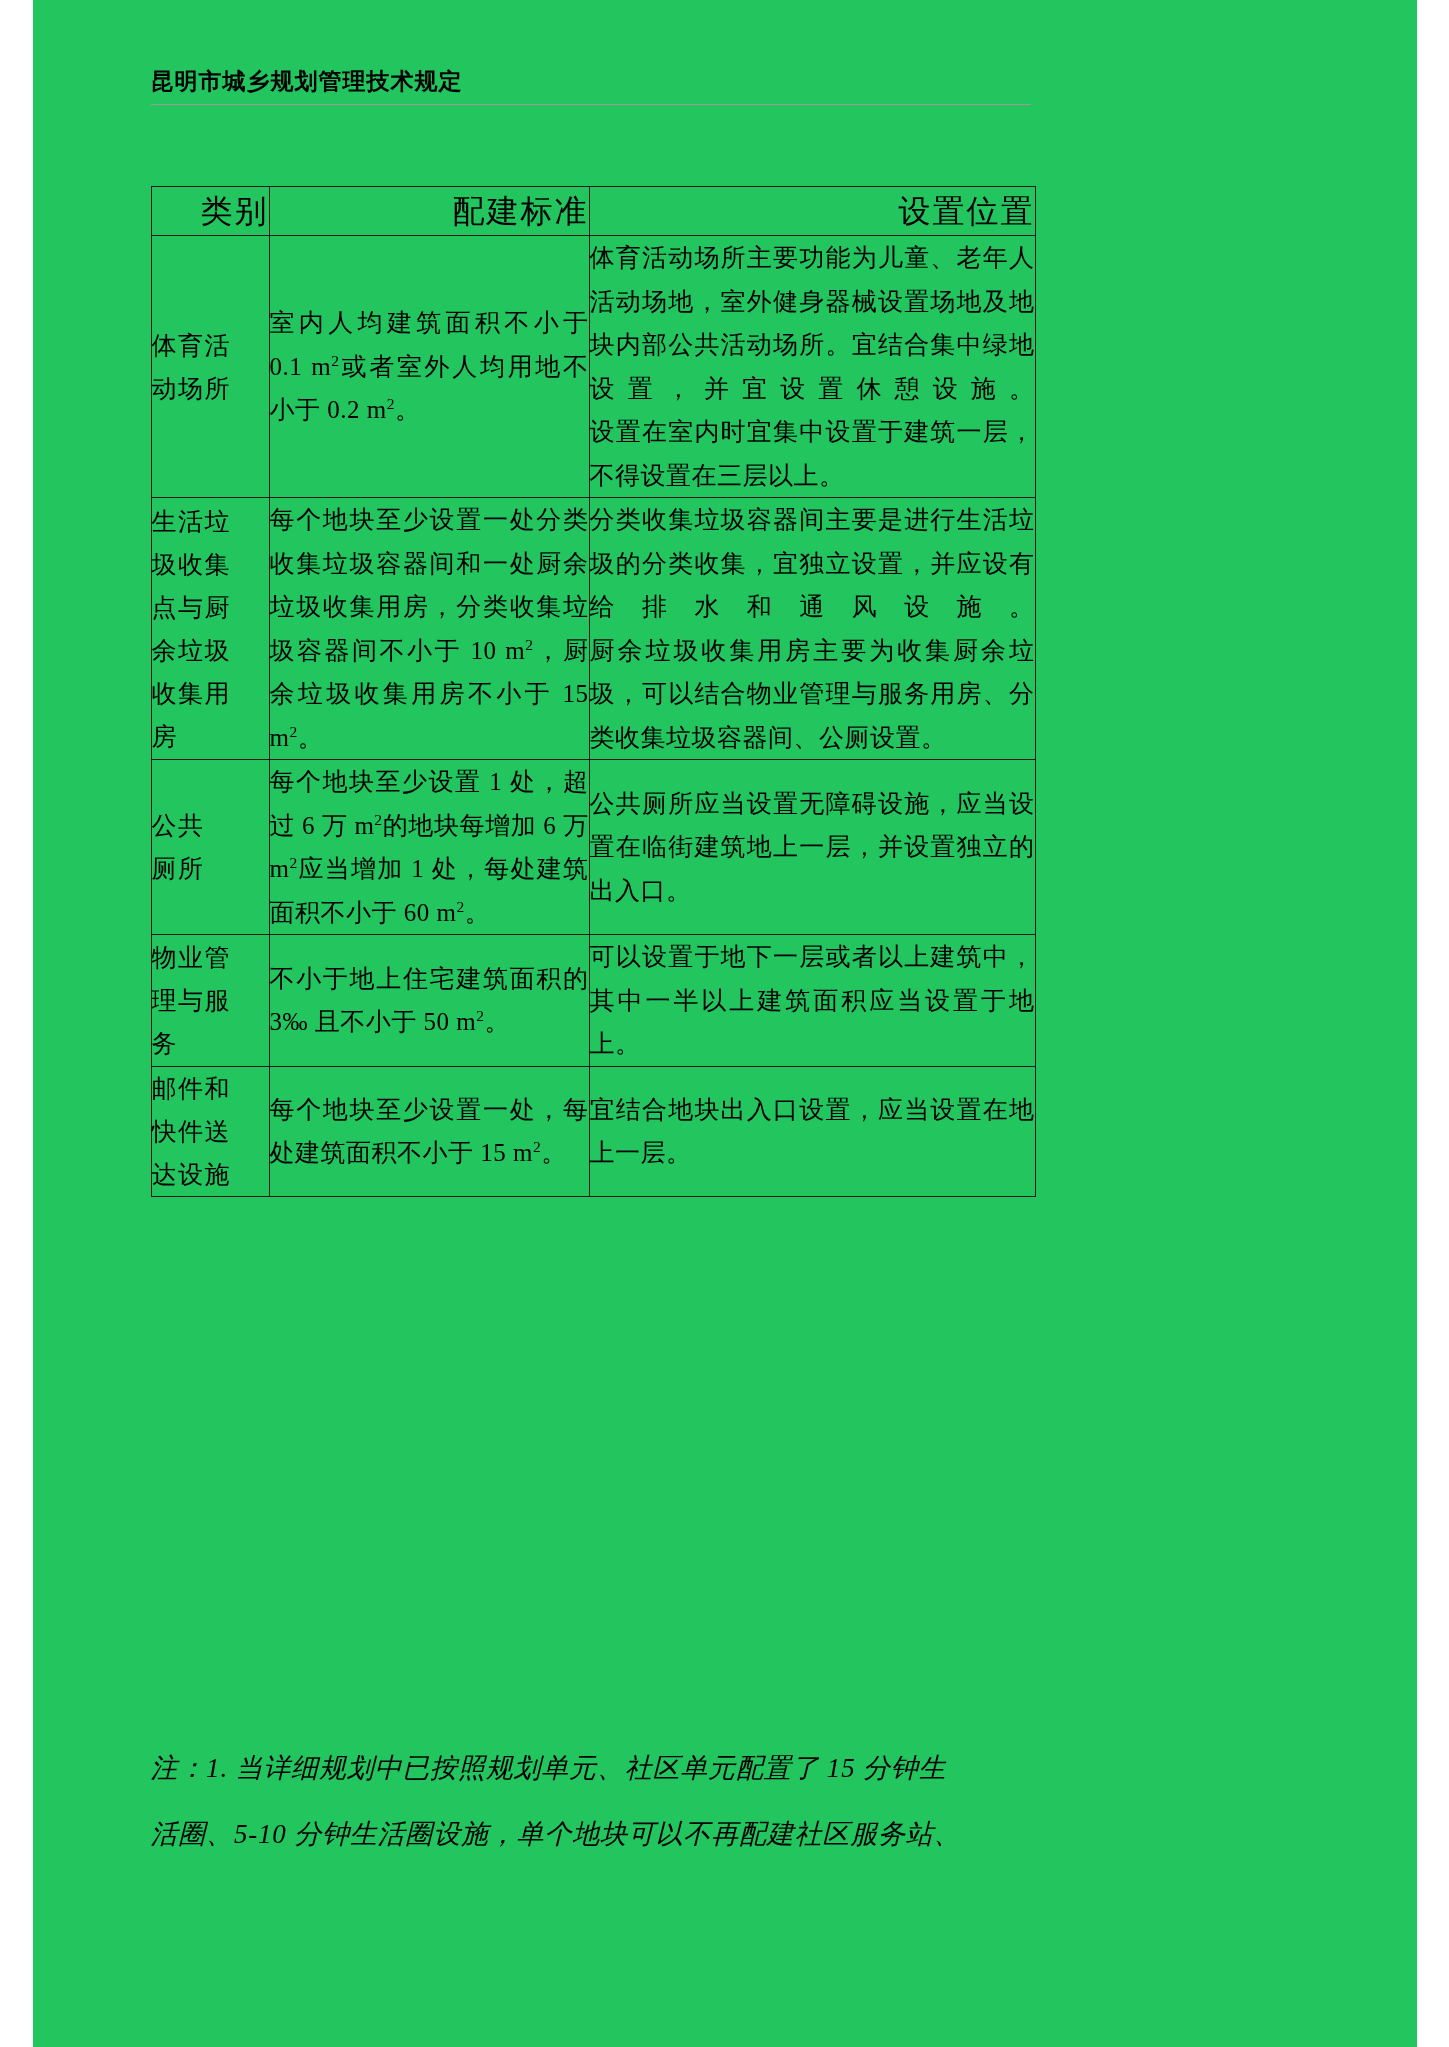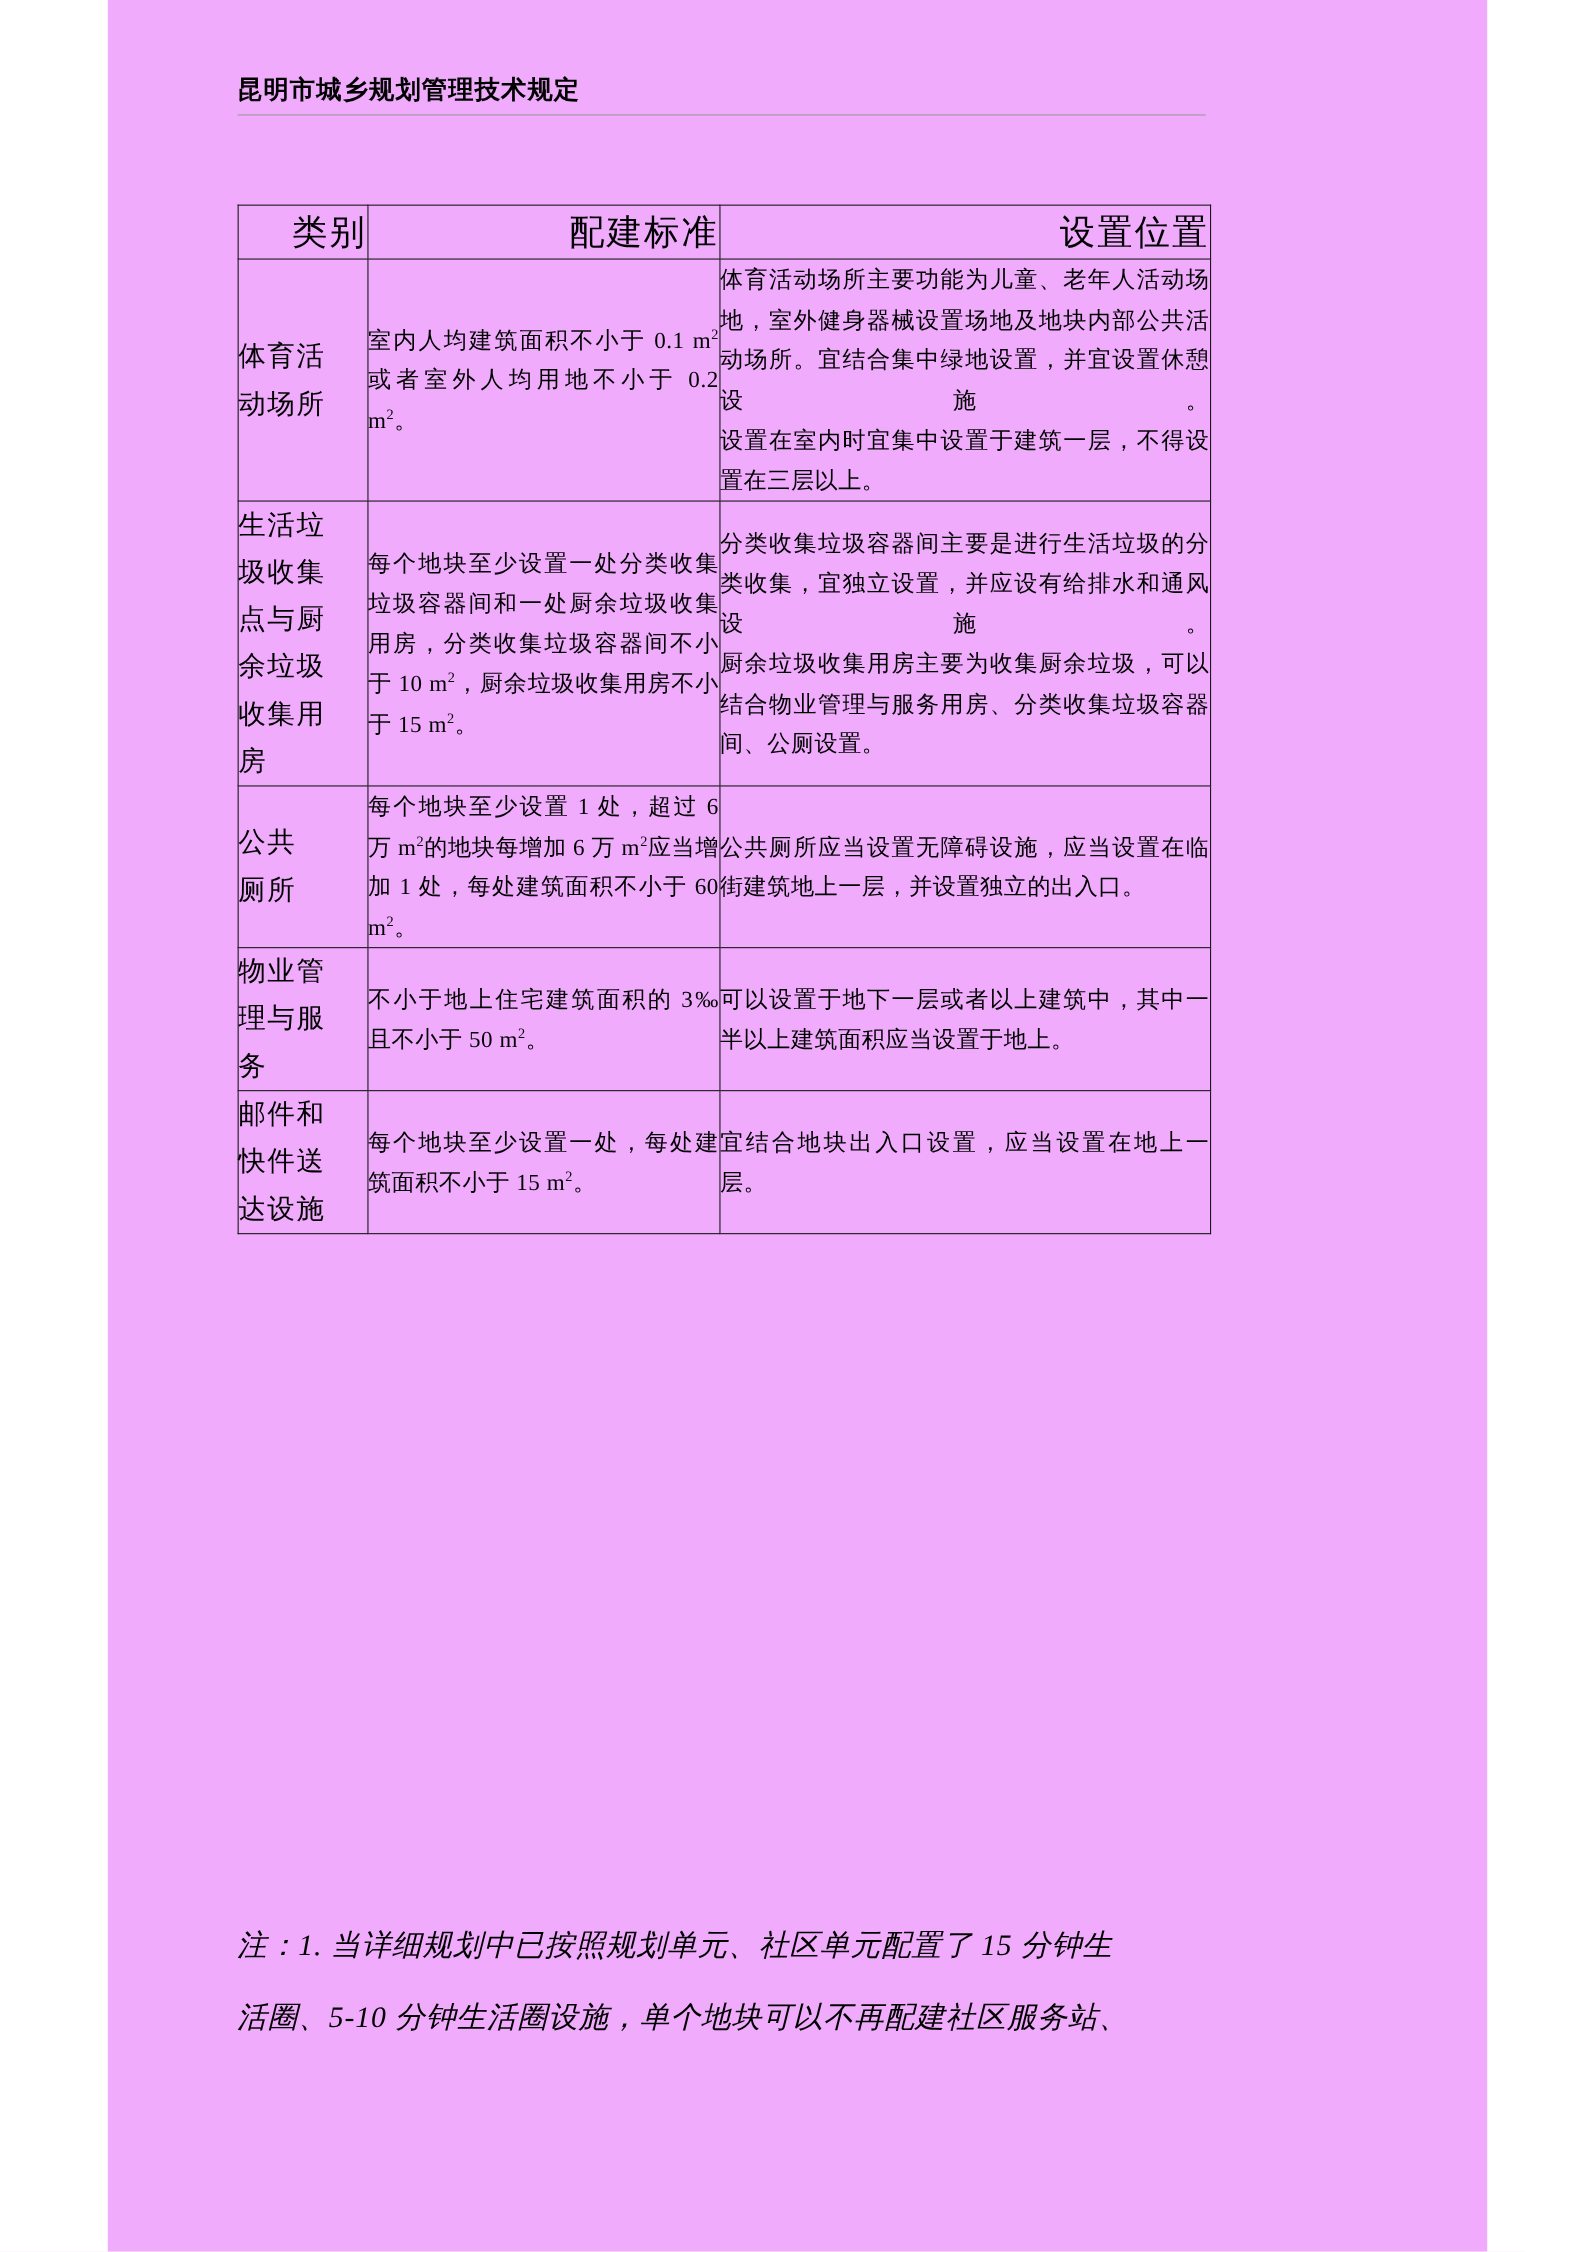--- a/index.html
+++ b/index.html
@@ -7,24 +7,24 @@
     margin: 0;
     padding: 0;
     background: #ffffff;
   }
   body {
     font-family: "Liberation Serif", "DejaVu Serif", serif;
     color: #000000;
   }
   .page {
     position: relative;
-    width: 1254px;
+    width: 1384px;
     height: 2047px;
     margin: 0 auto;
-    background: #f0abfc;
+    background: #22c55e;
     overflow: hidden;
     box-sizing: border-box;
   }
 
   
   .header {
     position: absolute;
     left: 118px;
     top: 66px;
     width: 880px;
@@ -74,21 +74,21 @@
 
   .cat-cell {
     font-size: 25px;
     line-height: 1.72;
     padding: 6px 8px;
     letter-spacing: 1.5px;
   }
   .cat-cell .catline { display: block; white-space: nowrap; }
 
   .body-cell {
-    font-size: 21px;
+    font-size: 25px;
     line-height: 1.74;
     padding: 8px 10px 10px 12px;
     text-align: justify;
     text-align-last: left;
     text-justify: inter-character;
     letter-spacing: 0.5px;
   }
   .body-cell p {
     margin: 0;
   }

